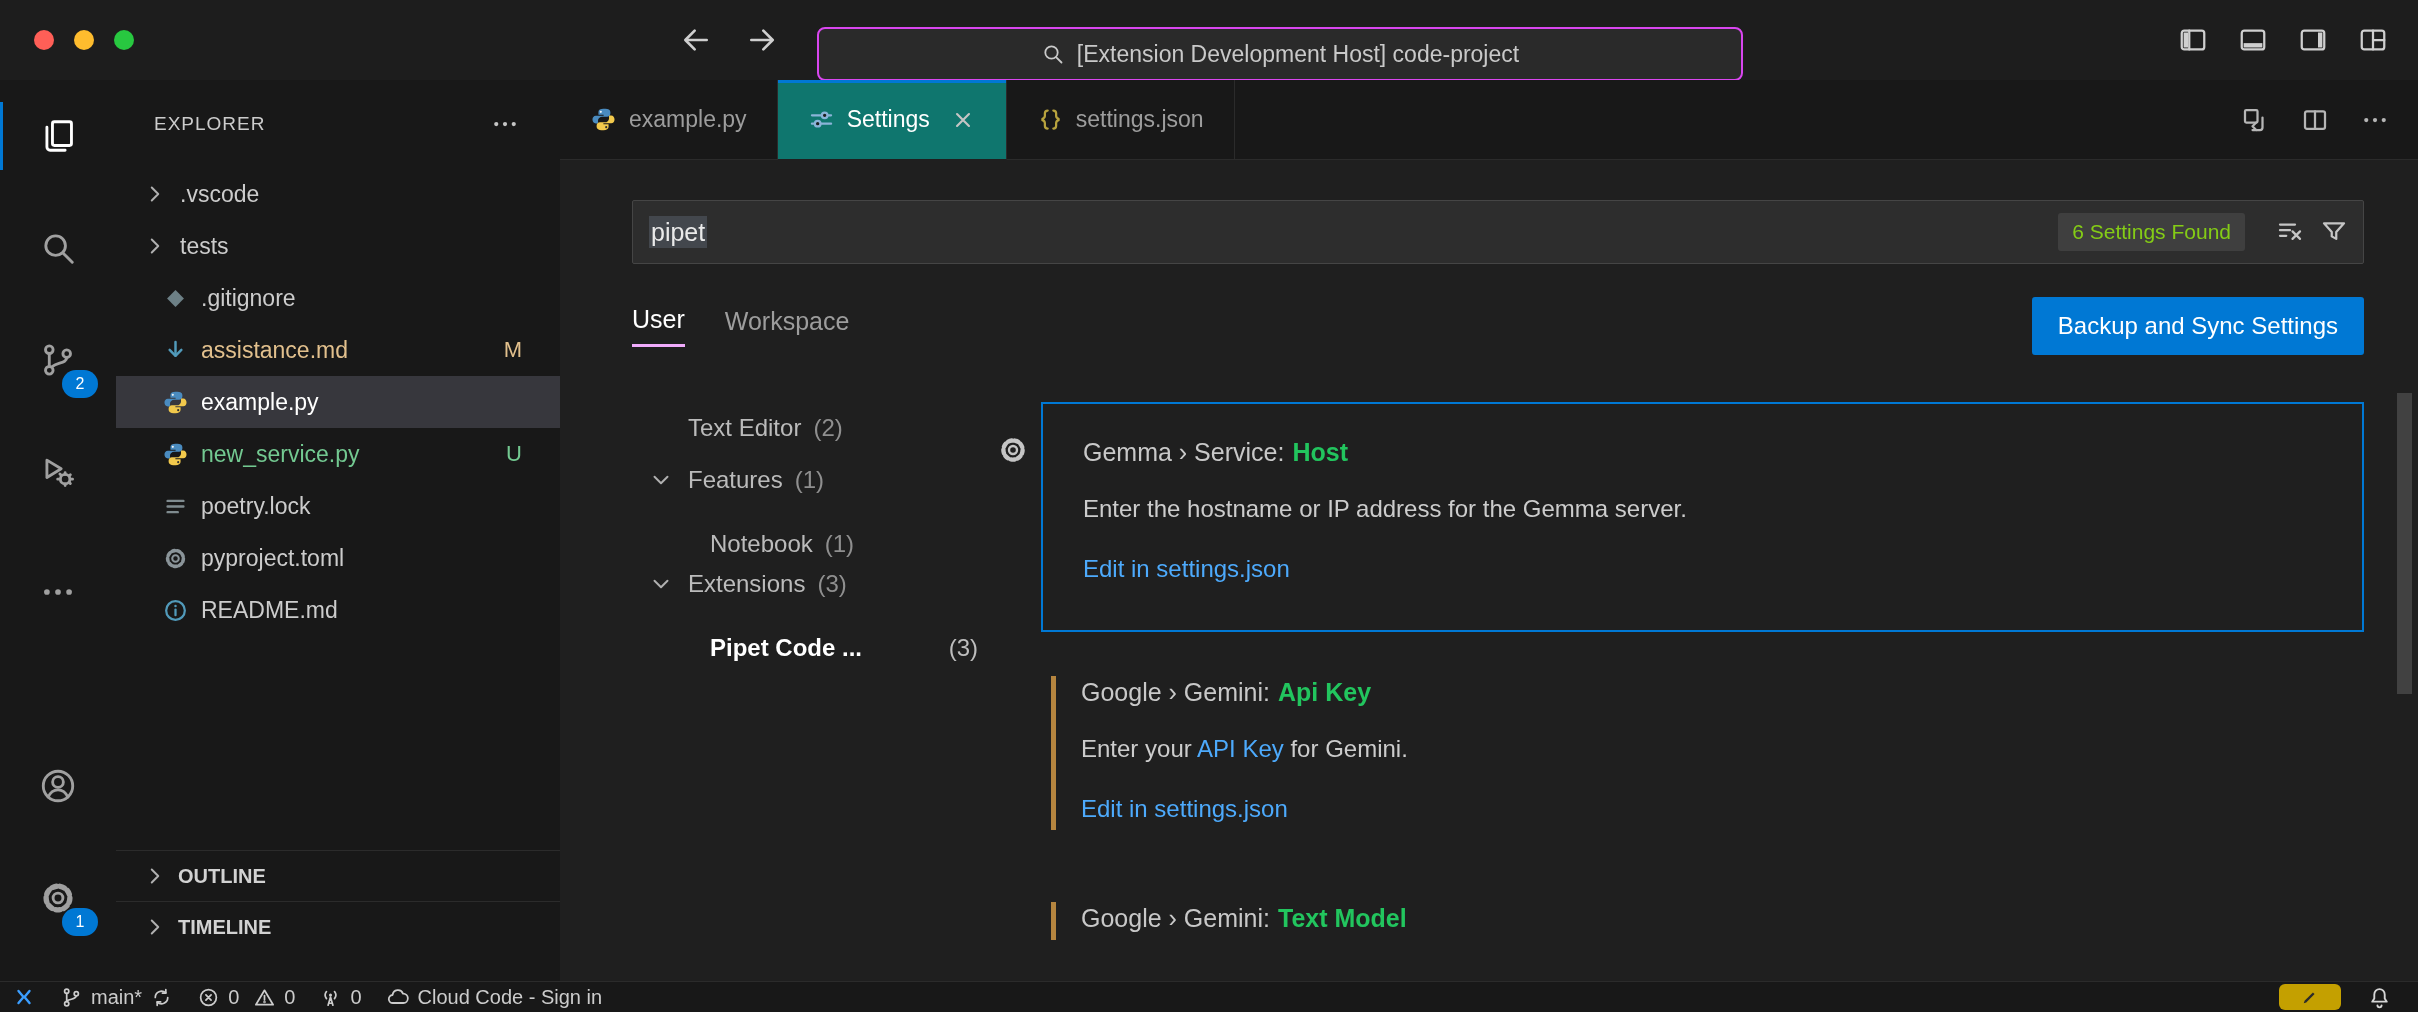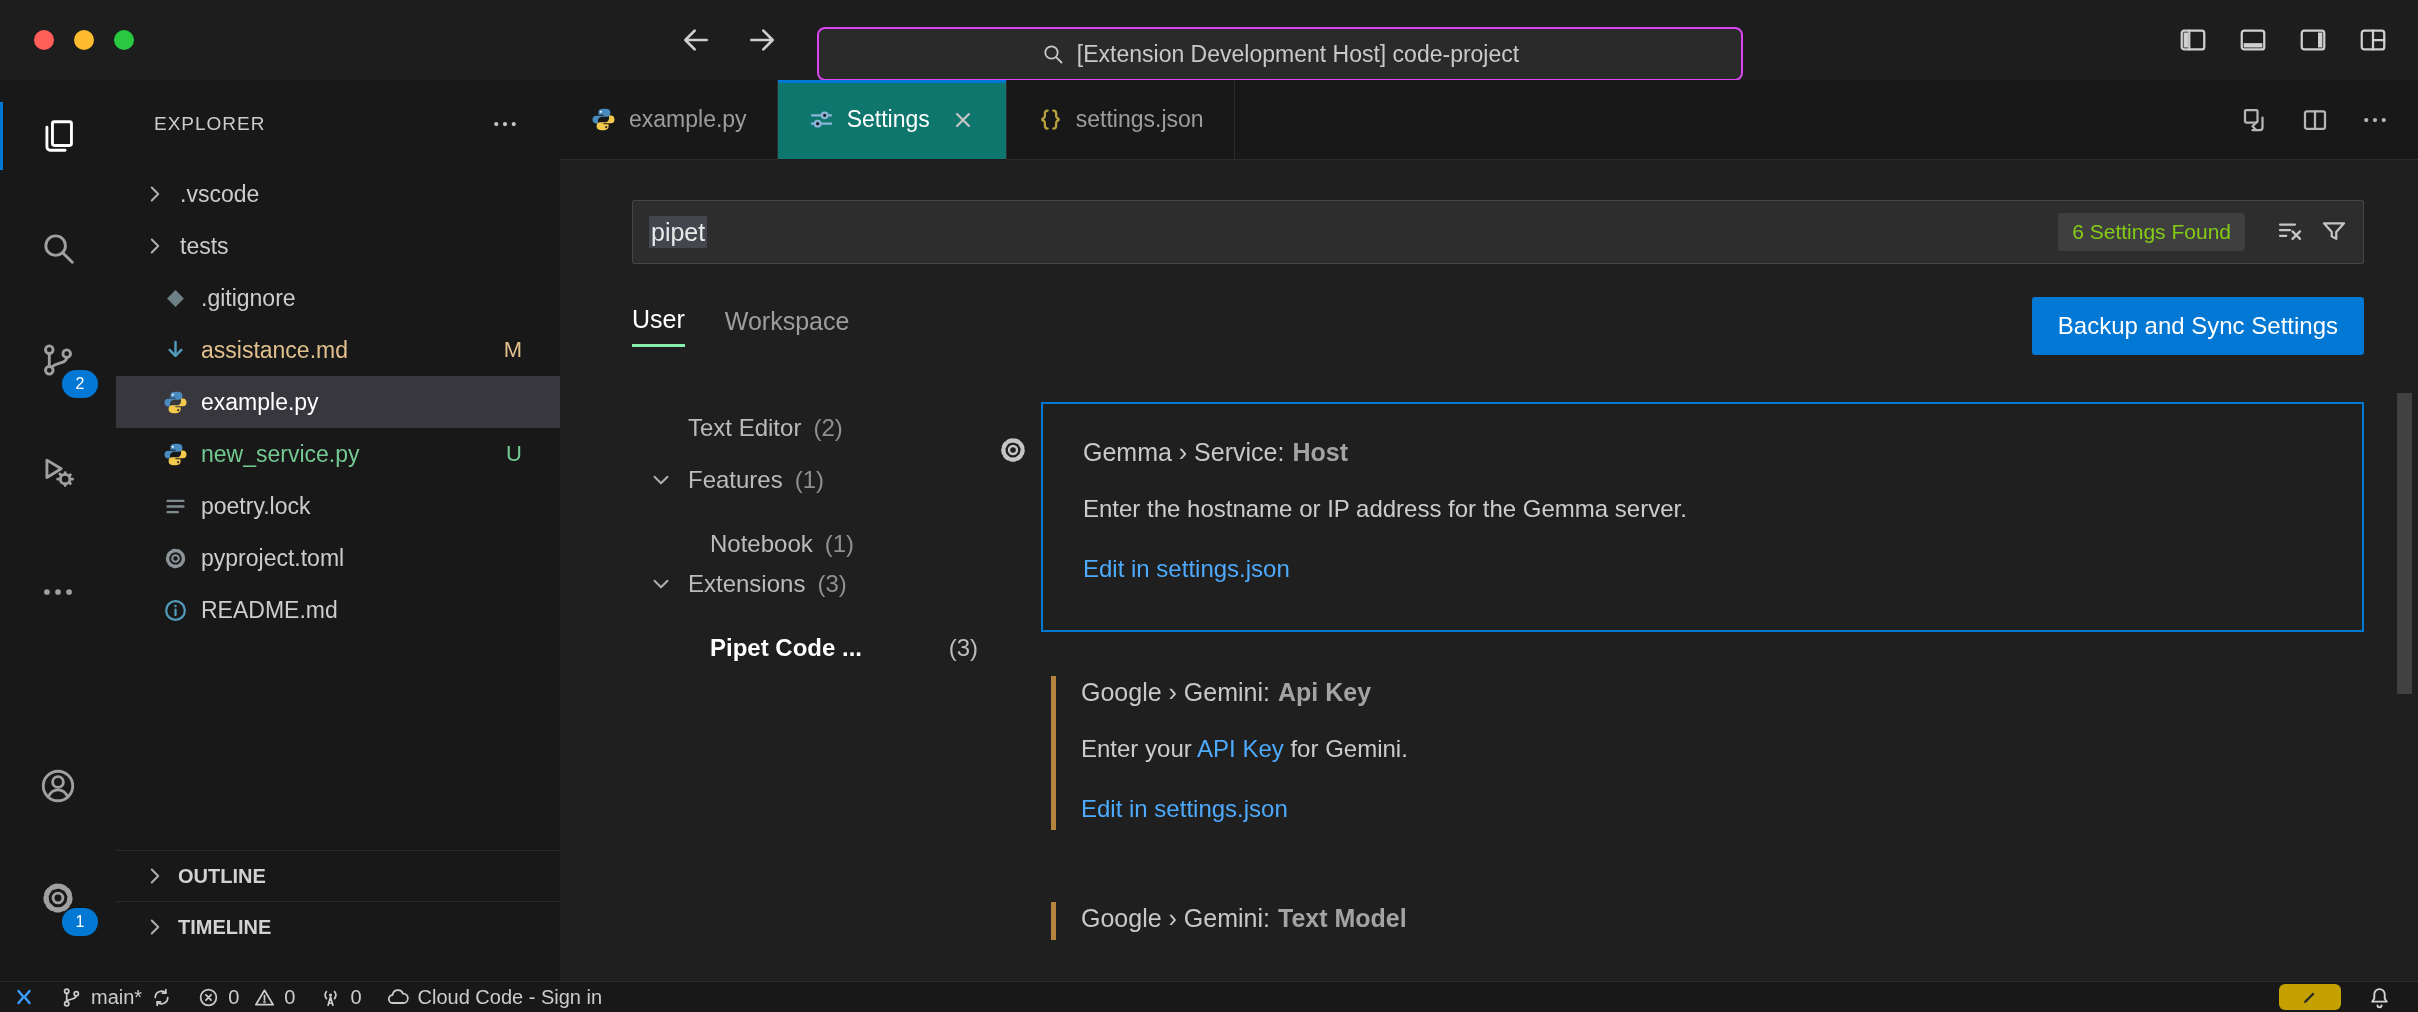--- a/index.html
+++ b/index.html
@@ -69,40 +69,40 @@
   .settings{flex:1;position:relative;padding:40px 54px 0 72px;overflow:hidden;}
   .search-box{height:62px;background:#2d2d2d;border:1px solid #454545;border-radius:2px;
     display:flex;align-items:center;padding:0 14px 0 16px;}
   .search-value{font-size:25px;color:#eaeaea;}
   .search-value .sel{background:#43474d;padding:2px 2px;}
   .found-chip{margin-left:auto;background:#3f3f3f;border-radius:3px;color:#84cc16;font-size:21px;
     padding:7px 14px;margin-right:16px;white-space:nowrap;}
   .sb-ic{width:30px;height:30px;color:#c5c5c5;margin-left:14px;}
   .scope-row{margin-top:32px;height:60px;display:flex;align-items:center;font-size:25px;}
   .scope{color:#9d9d9d;padding-bottom:10px;}
-  .scope.active{color:#fff;border-bottom:3px solid #86efac;}
+  .scope.active{color:#fff;border-bottom:3px solid #f0abfc;}
   .scope + .scope{margin-left:40px;}
   .backup-btn{margin-left:auto;height:58px;background:#0078d4;color:#fff;font-size:24px;border:none;
     border-radius:3px;padding:0 26px;display:flex;align-items:center;font-family:inherit;}
   .settings-body{margin-top:46px;display:flex;}
   .toc{width:360px;flex:0 0 auto;font-size:24px;color:#bbbbbb;}
   .toc-row{height:52px;display:flex;align-items:center;padding-left:56px;}
   .toc-row .count{color:#8f8f8f;margin-left:12px;}
   .toc-row.haschev{padding-left:16px;}
   .toc-row.haschev .chev{width:26px;height:26px;margin-right:14px;color:#b0b0b0;}
   .toc-row.indent{padding-left:78px;align-items:flex-end;}
   .toc-row.selected{color:#fff;font-weight:700;padding-right:14px;}
   .toc-row.selected .count{margin-left:auto;color:#bdbdbd;font-weight:400;}
   .setting-list{flex:1;margin-left:49px;min-width:0;}
   .setting-row{position:relative;padding:14px 40px 18px 40px;margin-bottom:46px;}
   .setting-row.focused{border:2px solid #0078d4;padding:32px 40px 46px 40px;margin-bottom:30px;}
   .setting-row.modified::before{content:'';position:absolute;left:10px;top:14px;bottom:12px;width:5px;background:#b5853f;}
   .setting-title{font-size:25px;line-height:32px;}
   .setting-title .cat{color:#c8c8c8;margin-right:8px;}
-  .setting-title .nm{color:#a3a3a3;font-weight:700;}
+  .setting-title .nm{color:#22c55e;font-weight:700;}
   .setting-desc{font-size:24px;line-height:30px;color:#cccccc;margin-top:26px;}
   .setting-link{font-size:24px;line-height:30px;color:#4daafc;margin-top:30px;display:inline-block;}
   a.inline-link{color:#4daafc;text-decoration:none;}
   .row-gear{position:absolute;left:-46px;top:30px;width:32px;height:32px;color:#c5c5c5;}
   .v-scrollbar{position:absolute;right:6px;top:233px;width:15px;height:301px;background:rgba(121,121,121,.38);}
 
   
   .statusbar{position:absolute;left:0;right:0;bottom:0;height:30px;background:#181818;border-top:1px solid #2b2b2b;
     display:flex;align-items:center;font-size:20px;color:#cccccc;}
   .sb-item{display:flex;align-items:center;gap:8px;padding:0 12px;height:100%;}

